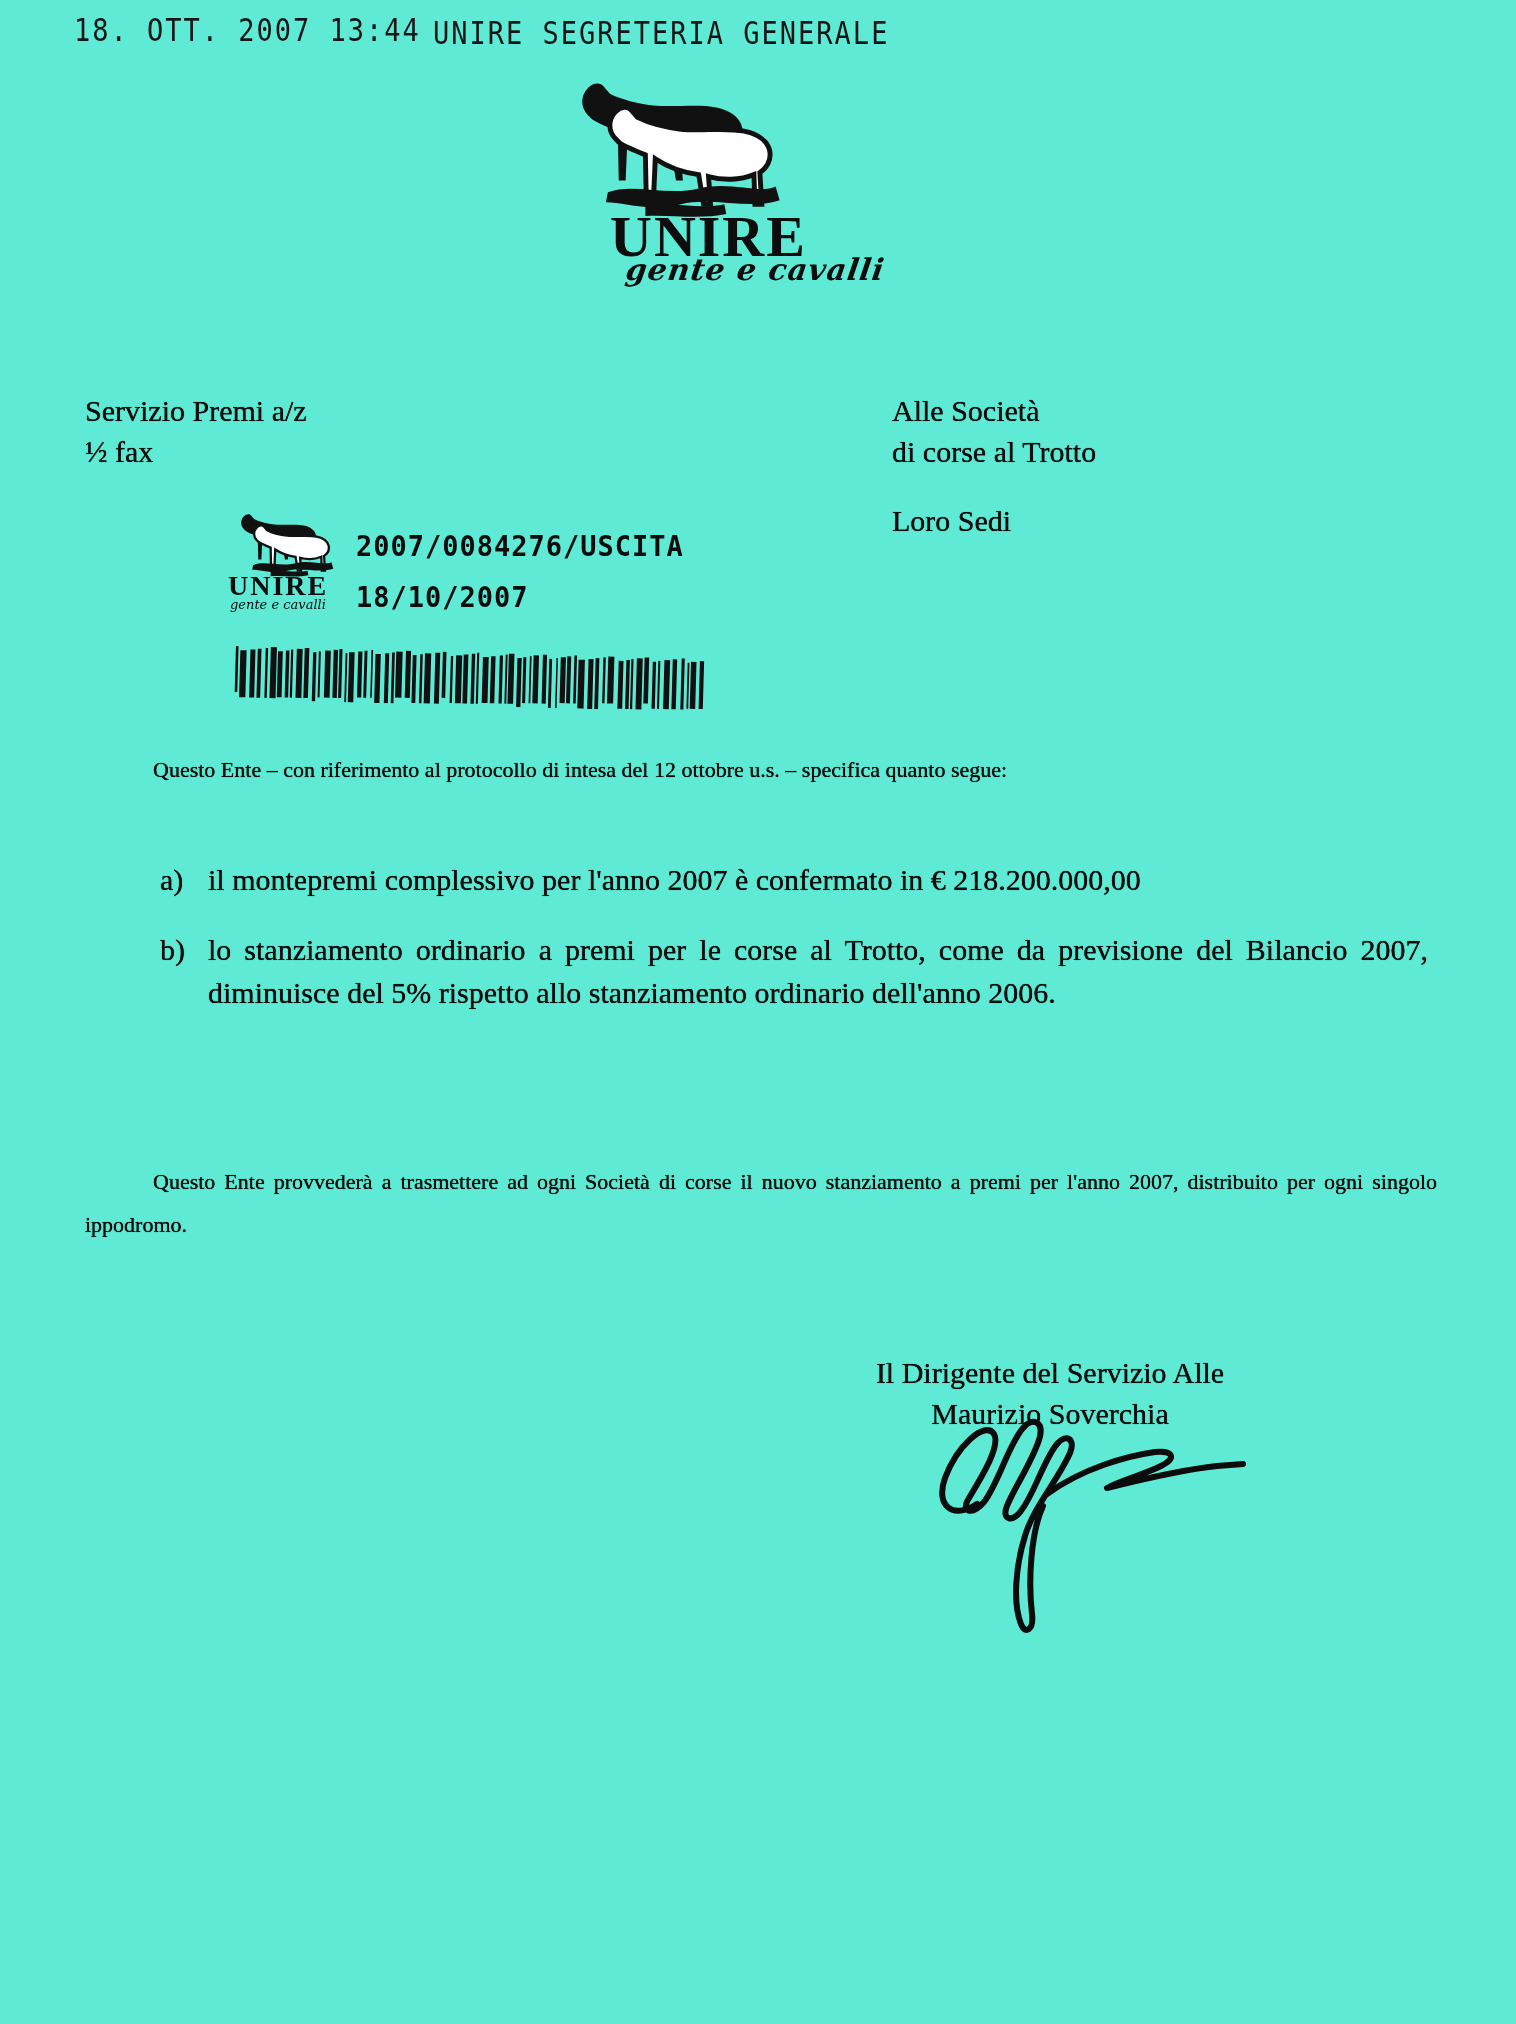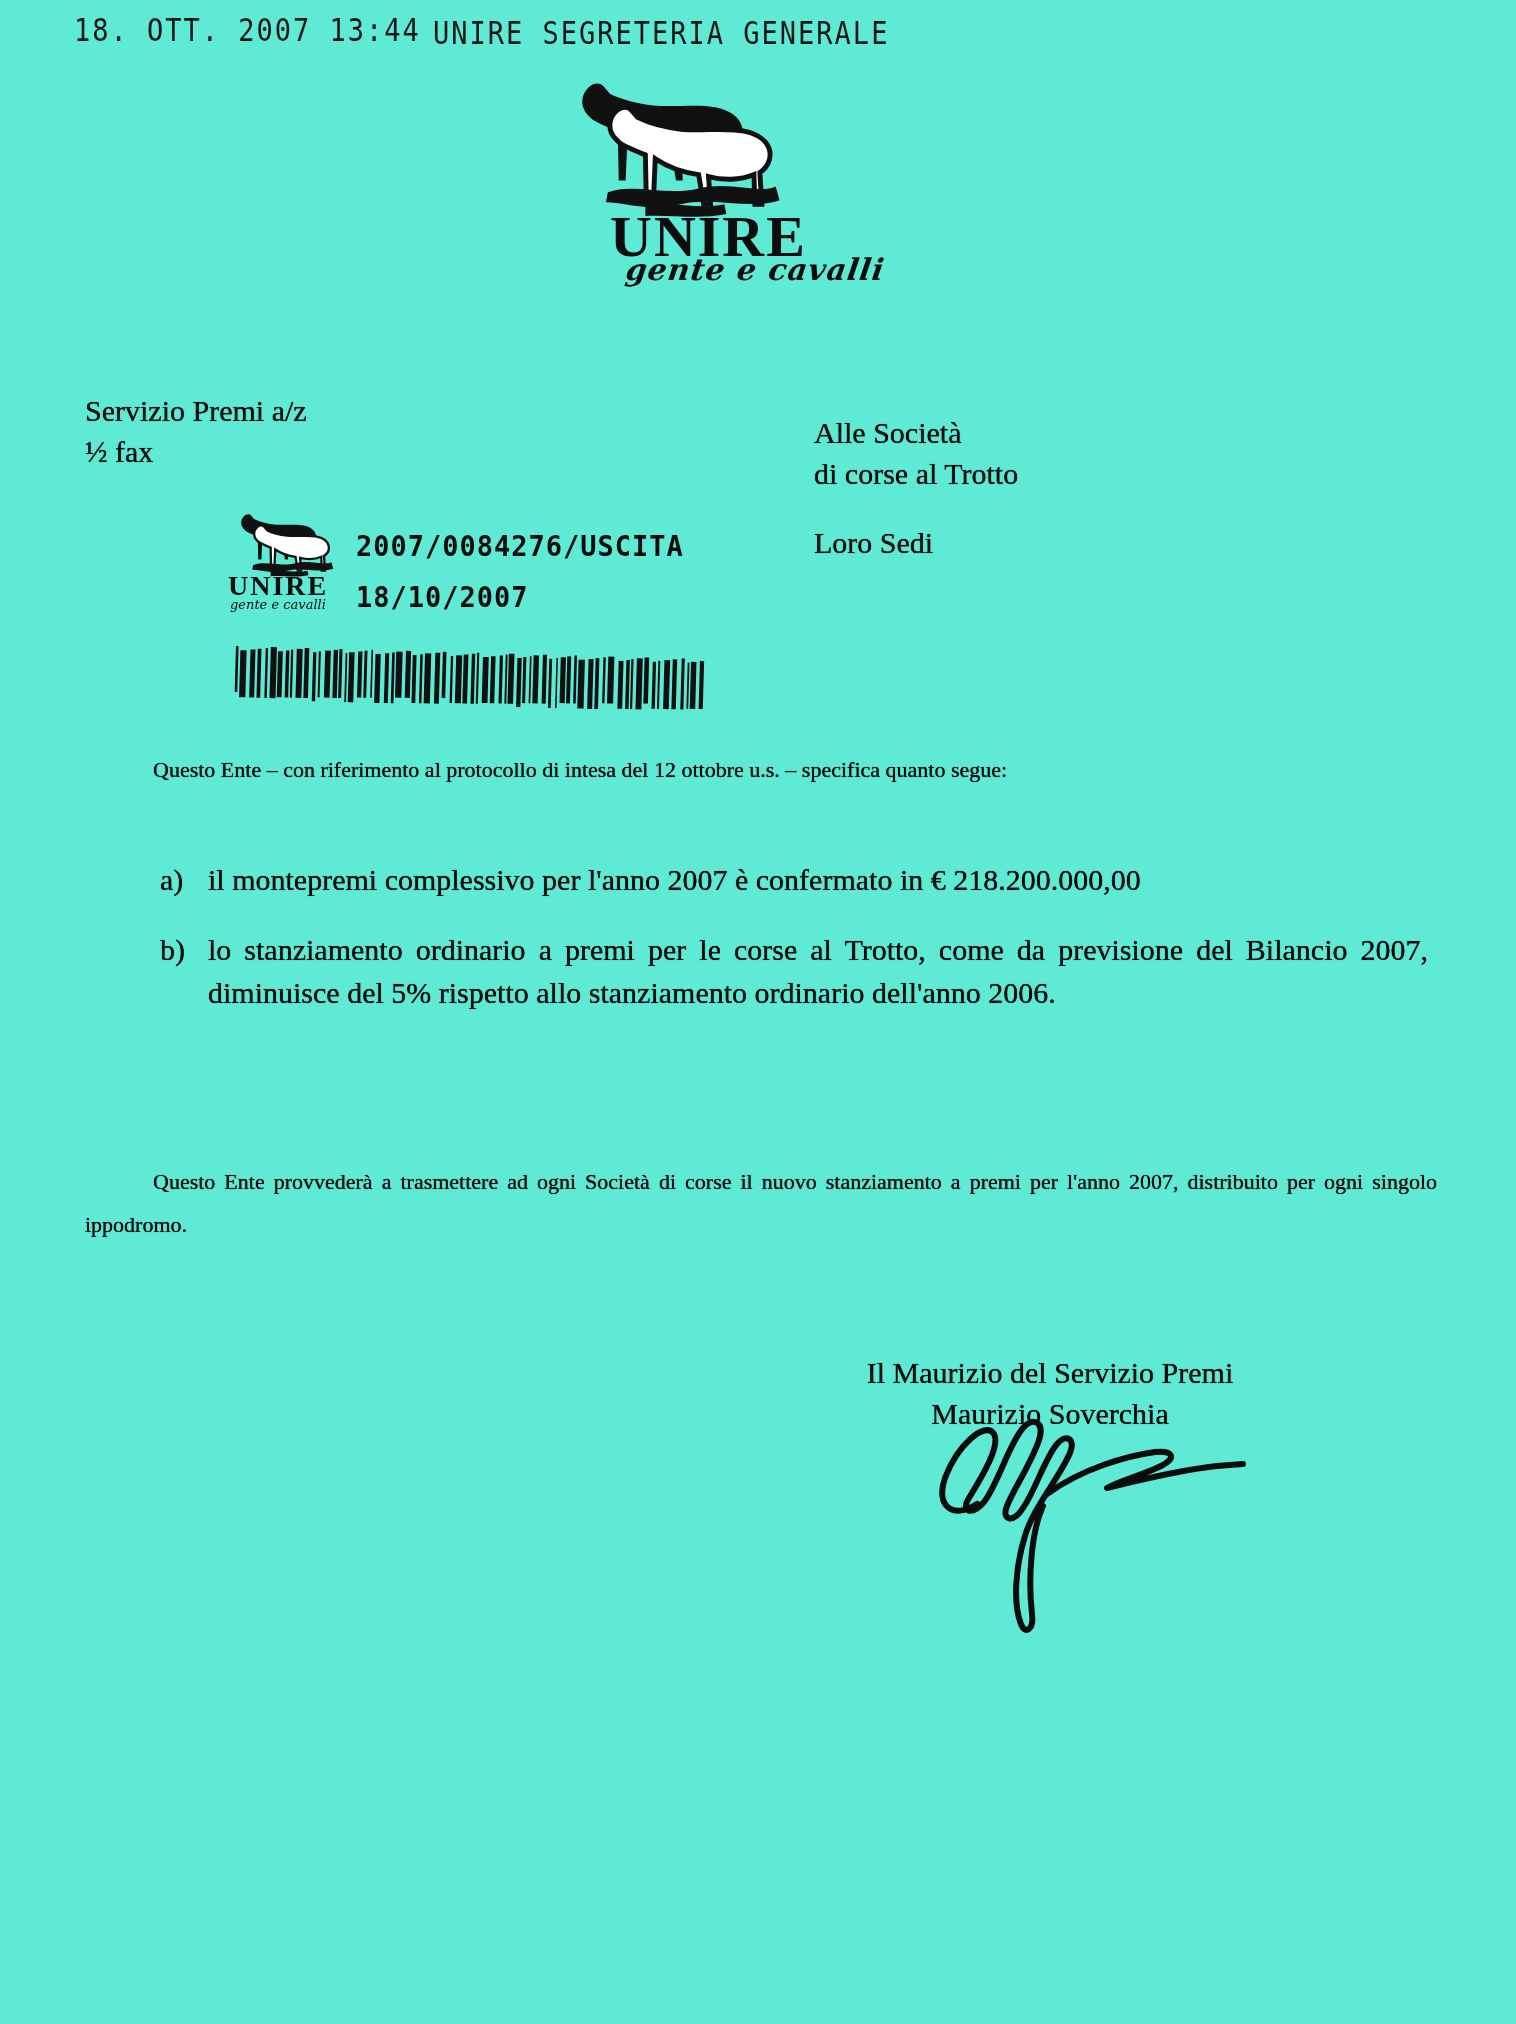--- a/index.html
+++ b/index.html
@@ -103,21 +103,21 @@
     </span>
     <div class="logo-unire">UNIRE</div>
     <div class="logo-tagline">gente e cavalli</div>
   </div>
 
   <div class="addr" style="left:85px;top:390px;">
     <div>Servizio Premi a/z</div>
     <div>½ fax</div>
   </div>
 
-  <div class="addr" style="left:814px;top:390px;margin-top:22px;">
+  <div class="addr" style="left:892px;top:390px;">
     <div>Alle Società</div>
     <div>di corse al Trotto</div>
     <div style="margin-top:28px;">Loro Sedi</div>
   </div>
 
   <div class="stamp-logo-wrap">
     <span>
       <svg width="116" height="70" viewBox="0 0 250 152">
           <use href="#horses-group"></use>
         </svg>
@@ -212,21 +212,21 @@
   <div class="list-item" style="top:928px;">
     <span class="list-label">b)</span>
     <span class="list-text">lo stanziamento ordinario a premi per le corse al Trotto, come da previsione del Bilancio 2007, diminuisce del 5% rispetto allo stanziamento ordinario dell'anno 2006.</span>
   </div>
 
 
   <div class="para indent" style="top:1160px;">Questo Ente provvederà a trasmettere ad ogni Società di corse il nuovo stanziamento a premi per l'anno 2007, distribuito per ogni singolo ippodromo.</div>
 
 
   <div class="sig-block">
-    <div>Il Maurizio del Servizio Premi</div>
+    <div>Il Dirigente del Servizio Alle</div>
     <div>Maurizio Soverchia</div>
   </div>
 
   <div class="sig-svg">
     <svg width="370" height="235" viewBox="0 0 370 235">
       <path d="M82,96 C58,112 40,98 50,70 C62,38 90,12 99,26 C106,38 86,70 74,90 C65,104 77,108 89,94 C103,76 114,36 128,20 C138,8 150,14 144,32 C136,56 118,82 112,98 C106,112 118,116 128,100 C140,83 150,50 162,36 C171,25 181,31 175,45 C163,72 138,100 130,128 C120,160 118,196 126,216 C130,227 139,222 137,206 C133,172 136,124 148,98" fill="none" stroke="#0c0c0c" stroke-width="6" stroke-linecap="round" stroke-linejoin="round"></path>
       <path d="M152,86 C188,60 232,48 260,44 C278,42 282,50 266,58 C248,67 226,72 212,80 C236,74 284,62 322,58 L348,56" fill="none" stroke="#0c0c0c" stroke-width="6" stroke-linecap="round" stroke-linejoin="round"></path>
     </svg>
   </div>
 

